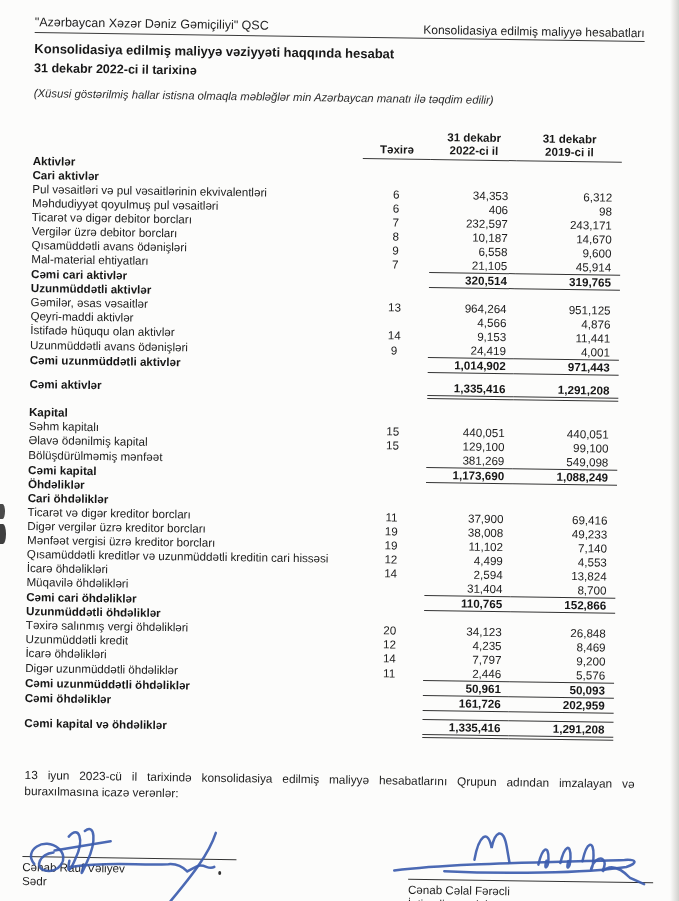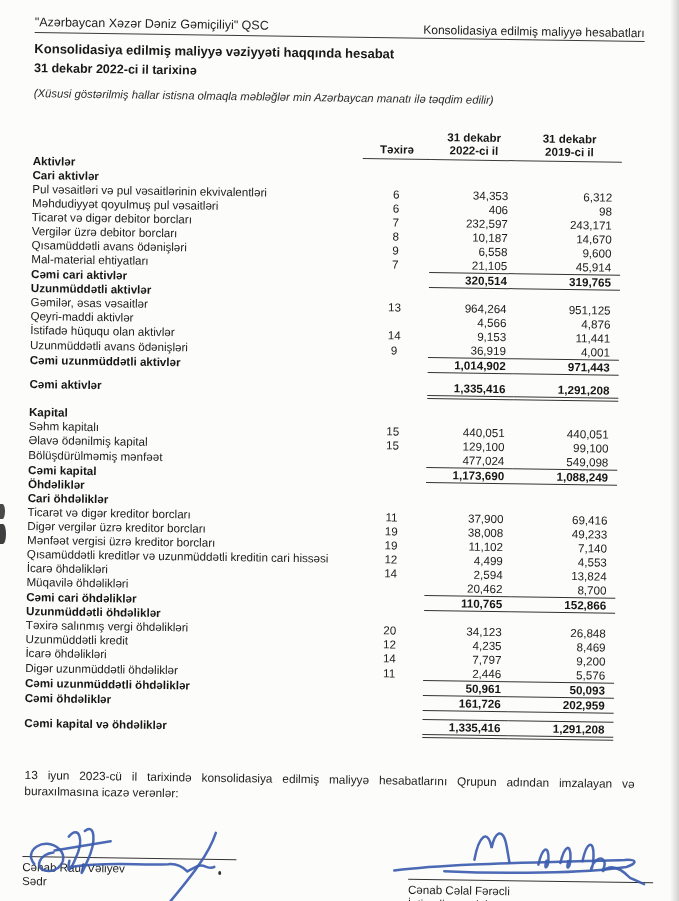--- a/index.html
+++ b/index.html
@@ -175,21 +175,21 @@
         </tr>
         <tr class="item">
           <td class="lab">İstifadə hüququ olan aktivlər</td>
           <td class="note">14</td>
           <td class="v v22">9,153</td>
           <td class="v v21">11,441</td>
         </tr>
         <tr class="item">
           <td class="lab">Uzunmüddətli avans ödənişləri</td>
           <td class="note">9</td>
-          <td class="v v22">36,919</td>
+          <td class="v v22">24,419</td>
           <td class="v v21">4,001</td>
         </tr>
         <tr class="total ra rb">
           <td class="lab">Cəmi uzunmüddətli aktivlər</td>
           <td class="note"></td>
           <td class="v v22">1,014,902</td>
           <td class="v v21">971,443</td>
         </tr>
         <tr class="spacer">
           <td colspan="4"></td>
@@ -214,21 +214,21 @@
         </tr>
         <tr class="item">
           <td class="lab">Əlavə ödənilmiş kapital</td>
           <td class="note">15</td>
           <td class="v v22">129,100</td>
           <td class="v v21">99,100</td>
         </tr>
         <tr class="item">
           <td class="lab">Bölüşdürülməmiş mənfəət</td>
           <td class="note"></td>
-          <td class="v v22">477,024</td>
+          <td class="v v22">381,269</td>
           <td class="v v21">549,098</td>
         </tr>
         <tr class="total ra rb">
           <td class="lab">Cəmi kapital</td>
           <td class="note"></td>
           <td class="v v22">1,173,690</td>
           <td class="v v21">1,088,249</td>
         </tr>
         <tr class="section">
           <td class="lab">Öhdəliklər</td>
@@ -268,21 +268,21 @@
         </tr>
         <tr class="item">
           <td class="lab">İcarə öhdəlikləri</td>
           <td class="note">14</td>
           <td class="v v22">2,594</td>
           <td class="v v21">13,824</td>
         </tr>
         <tr class="item">
           <td class="lab">Müqavilə öhdəlikləri</td>
           <td class="note"></td>
-          <td class="v v22">20,462</td>
+          <td class="v v22">31,404</td>
           <td class="v v21">8,700</td>
         </tr>
         <tr class="total ra rb">
           <td class="lab">Cəmi cari öhdəliklər</td>
           <td class="note"></td>
           <td class="v v22">110,765</td>
           <td class="v v21">152,866</td>
         </tr>
         <tr class="section">
           <td class="lab">Uzunmüddətli öhdəliklər</td>

